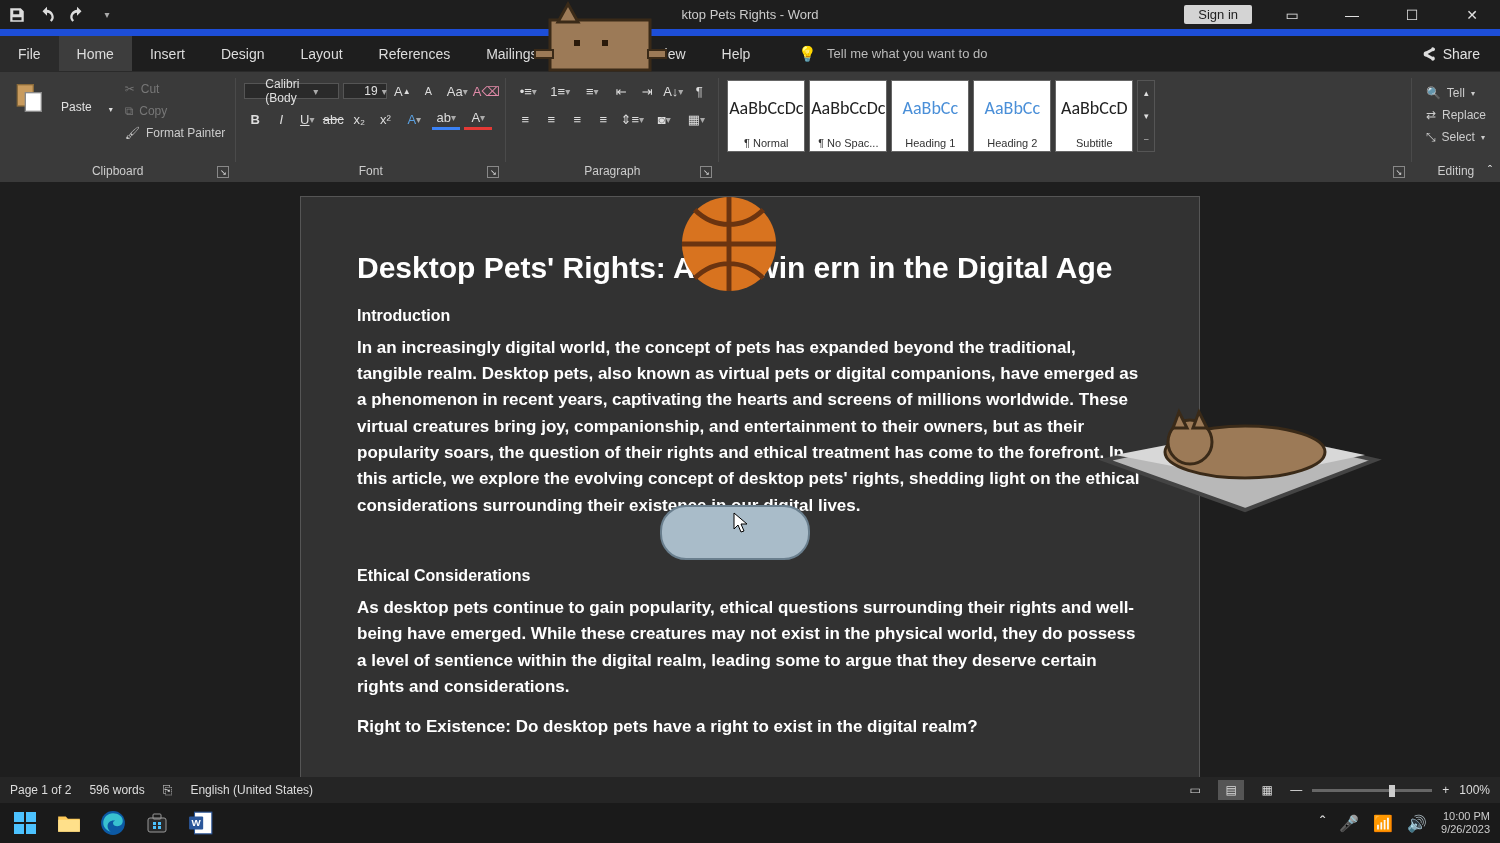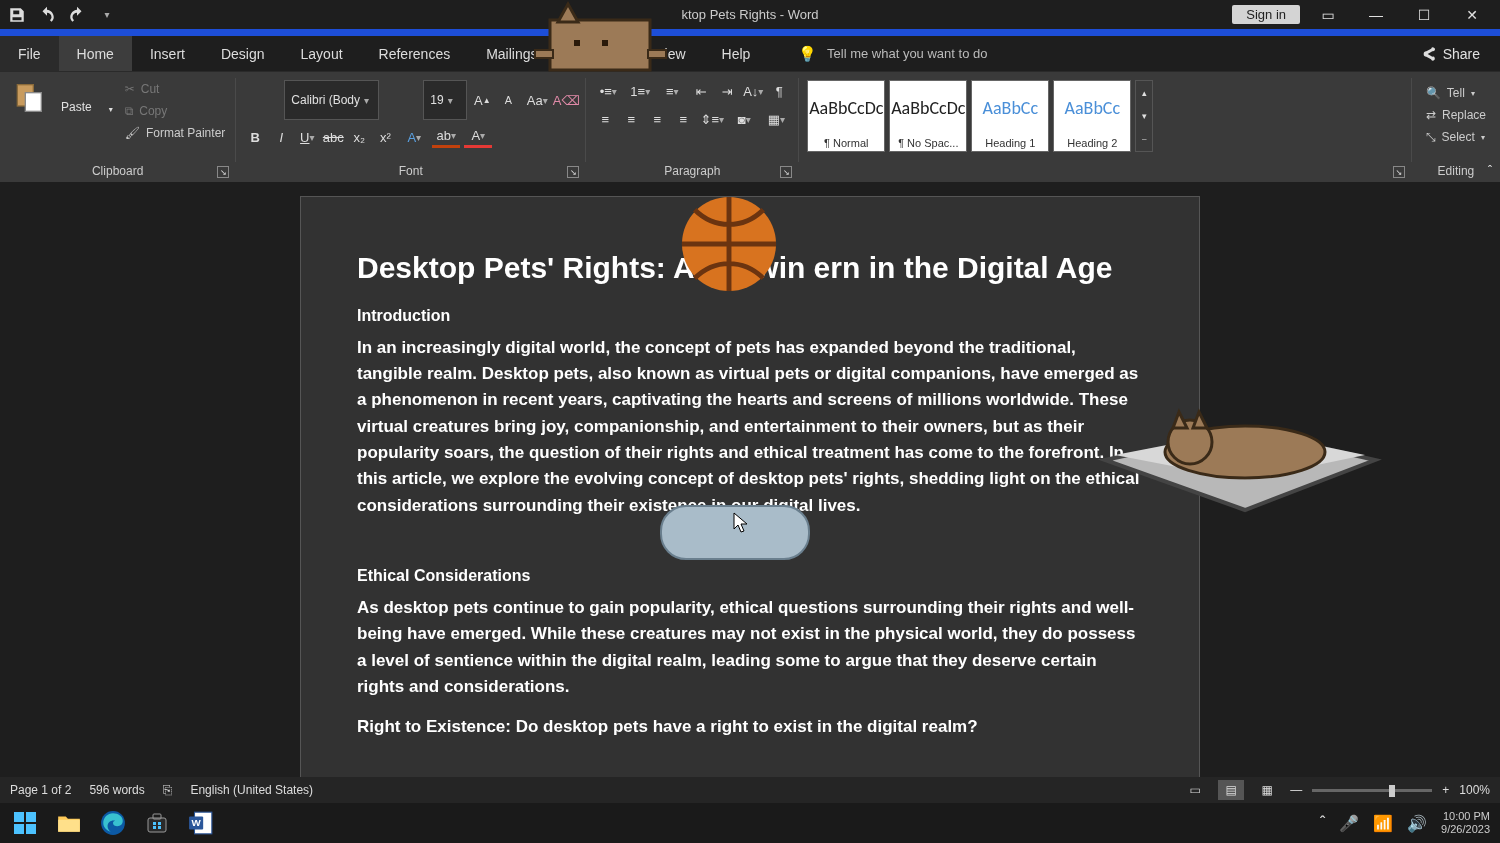--- a/index.html
+++ b/index.html
@@ -18,21 +18,21 @@
       height: 36px;
       background: #1e1e1e;
       display: flex;
       align-items: center;
       padding: 0 8px;
       border-bottom: 7px solid #1d4ed8;
     }
     .qat { display: flex; align-items: center; gap: 12px; }
     .qat-icon { width: 18px; height: 18px; display: flex; align-items: center; justify-content: center; fill: #e0e0e0; cursor: pointer; }
     .title-text { position: absolute; left: 50%; transform: translateX(-50%); font-size: 13px; color: #ccc; }
-    .title-right { margin-left: auto; display: flex; align-items: center; gap: 8px; }
+    .title-right { margin-left: auto; display: flex; align-items: center; gap: 20px; }
     .sign-in { background: #d4d4d4; color: #222; padding: 2px 14px; font-size: 13px; border-radius: 2px; cursor: pointer; }
     .win-btn { width: 40px; height: 28px; display: flex; align-items: center; justify-content: center; cursor: pointer; font-size: 14px; }
     
     .tabs {
       height: 36px;
       background: #1e1e1e;
       display: flex;
       align-items: stretch;
       padding-left: 0;
       border-bottom: 1px solid #2a2a2a;
@@ -57,21 +57,21 @@
     .group-sep { width: 1px; background: #4a4a4a; margin: 6px 0 20px 0; }
     .launcher { position: absolute; right: 6px; bottom: 4px; width: 12px; height: 12px; border: 1px solid #888; font-size: 8px; display: flex; align-items: center; justify-content: center; cursor: pointer; }
     .big-btn { display: flex; flex-direction: row; align-items: flex-end; gap: 17px; padding: 2px 4px; cursor: pointer; }
     .big-btn svg { width: 32px; height: 32px; }
     .big-btn span { font-size: 12px; }
     .small-row { display: flex; flex-direction: column; gap: 4px; }
     .small-btn { display: flex; align-items: center; gap: 6px; font-size: 12px; cursor: pointer; padding: 2px 2px; color: #ccc; }
     .small-btn.dim { color: #777; }
     .font-box { display: flex; flex-direction: column; gap: 6px; }
     .font-row { display: flex; align-items: center; gap: 4px; }
-    .combo { background: #2a2a2a; border: 1px solid #555; height: 40px; display: flex; align-items: center; padding: 0 6px; font-size: 12px; cursor: pointer; gap: 4px; margin-left: 40px; }
+    .combo { background: #2a2a2a; border: 1px solid #555; height: 16px; display: flex; align-items: center; padding: 0 20px; font-size: 12px; cursor: pointer; gap: 4px; }
     .drop-arrow::after { content: '▾'; font-size: 10px; color: #aaa; }
     .icon-btn { width: 22px; height: 22px; display: flex; align-items: center; justify-content: center; cursor: pointer; font-size: 13px; color: #ddd; }
     .icon-btn.wide { width: 28px; }
     .styles-gallery { display: flex; gap: 4px; align-items: stretch; height: 72px; }
     .style-item { width: 78px; background: #fff; color: #222; display: flex; flex-direction: column; align-items: center; justify-content: center; cursor: pointer; border: 1px solid #666; }
     .style-preview { font-size: 18px; font-family: 'Calibri', sans-serif; flex: 1; display: flex; align-items: center; padding: 2px; overflow: hidden; white-space: nowrap; }
     .style-preview.blue { color: #4a8fd8; }
     .style-name { font-size: 11px; padding: 2px 0; color: #333; }
     .gallery-more { width: 18px; display: flex; flex-direction: column; background: #3a3a3a; border: 1px solid #555; cursor: pointer; }
     .gallery-more div { flex: 1; display: flex; align-items: center; justify-content: center; font-size: 9px; }
@@ -246,21 +246,21 @@
           </div>
         <div class="icon-btn drop-arrow">
             <u>U</u>
           </div>
         <div class="icon-btn">
             <span style="text-decoration:line-through">abc</span>
           </div>
         <div class="icon-btn">x₂</div>
         <div class="icon-btn">x²</div>
         <div class="icon-btn wide drop-arrow" style="color:#5aa0e0">A</div>
-        <div class="icon-btn wide drop-arrow" style="border-bottom:3px solid #c2410c">ab</div>
+        <div class="icon-btn wide drop-arrow" style="border-bottom:3px solid #3b82f6">ab</div>
         <div class="icon-btn wide drop-arrow" style="border-bottom:3px solid #e53935">A</div>
       </div>
     </div>
     <div class="group-label">Font</div>
     <div class="launcher">↘</div>
   </div>
   <div class="group-sep"></div>
 
   <div class="group">
     <div class="group-content font-box">
@@ -299,20 +299,24 @@
             <div class="style-preview">AaBbCcDc</div>
             <div class="style-name">¶ No Spac...</div>
           </div>
         <div class="style-item">
             <div class="style-preview blue">AaBbCc</div>
             <div class="style-name">Heading 1</div>
           </div>
         <div class="style-item">
             <div class="style-preview blue">AaBbCc</div>
             <div class="style-name">Heading 2</div>
+          </div>
+        <div class="style-item">
+            <div class="style-preview">AaBbCcD</div>
+            <div class="style-name">Subtitle</div>
           </div>
         <div class="gallery-more">
             <div>▴</div>
             <div>▾</div>
             <div>⎯</div>
           </div>
       </div>
     </div>
     <div class="launcher">↘</div>
   </div>

